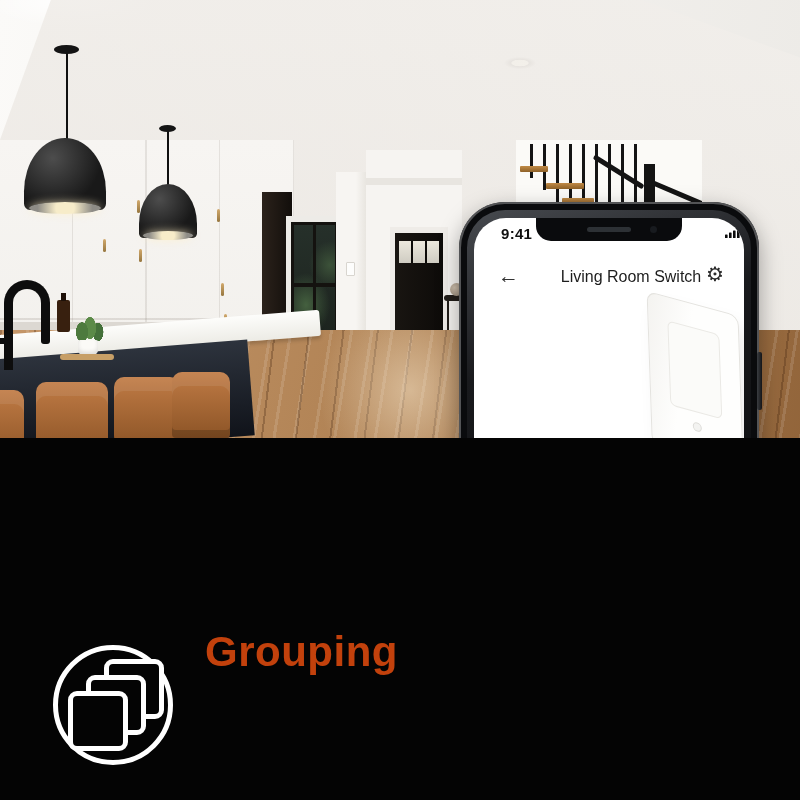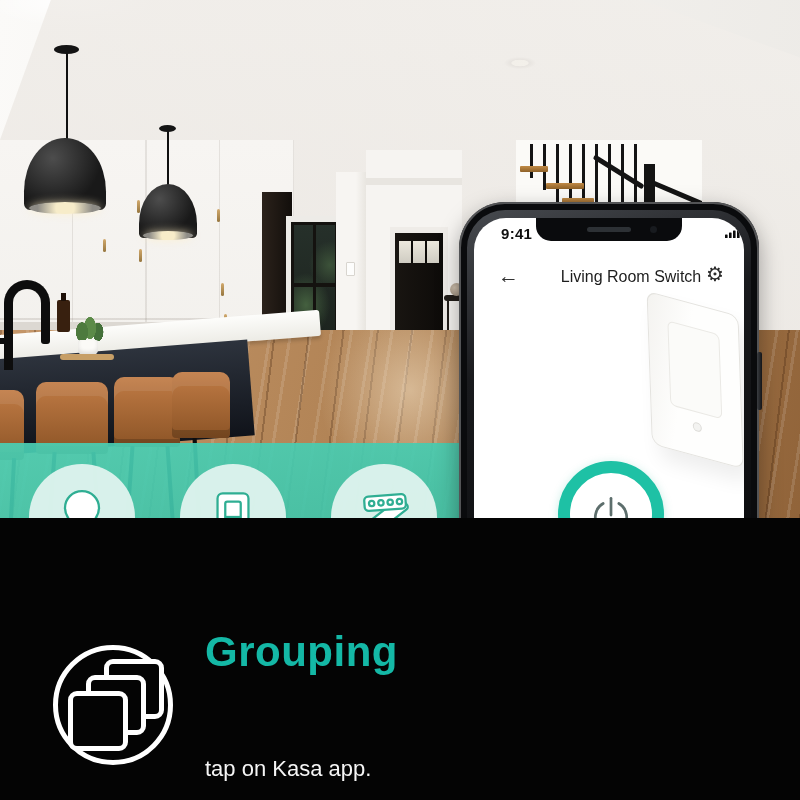--- a/index.html
+++ b/index.html
@@ -1,21 +1,21 @@
 <!DOCTYPE html>
 <html><head>
 <meta charset="utf-8">
 <style>
   html,body{margin:0;padding:0;background:#222;}
   .canvas{position:relative;width:800px;height:800px;overflow:hidden;background:#040404;
           font-family:"Liberation Sans",sans-serif;}
   .canvas *{position:absolute;box-sizing:border-box;}
 
   
-  .photo{left:0;top:0;width:800px;height:518px;overflow:hidden;
+  .photo{left:0;top:0;width:800px;height:438px;overflow:hidden;
     background:
       radial-gradient(120px 36px at 70px 2px, rgba(255,255,255,.95), transparent 70%),
       radial-gradient(26px 10px at 520px 63px, #fffdf0 0 30%, rgba(70,60,50,.25) 36%, transparent 62%),
       linear-gradient(100deg,#fbfaf8 0%,#f4f2ef 45%,#eceae6 100%);}
   .soffit{left:120px;top:-190px;width:1000px;height:430px;background:linear-gradient(180deg,#f1eeea,#ebe7e2);
     transform:rotate(20deg);transform-origin:top left;opacity:.8;}
   .can-light{background:#fffef2;border:2px solid rgba(90,80,70,.25);border-radius:50%;
     box-shadow:0 0 10px 2px rgba(255,250,220,.8);}
 
   
@@ -140,21 +140,21 @@
   .power-ring{left:84px;top:243px;width:106px;height:106px;border-radius:50%;
     border:12px solid #1ec1a5;background:#fff;display:flex;align-items:center;justify-content:center;
     box-shadow:0 2px 10px rgba(25,180,150,.25);}
   .power-ring svg{position:static;}
   .watermark{left:-20px;top:352px;width:86px;height:86px;border:2px solid #f1f0ed;transform:rotate(45deg);}
 
   
   .panel{left:0;top:618px;width:800px;height:182px;background:#040404;}
   .group-icon{left:53px;top:27px;width:120px;height:120px;border:5px solid #fff;border-radius:50%;}
   .gsq{width:60px;height:60px;border:5px solid #fff;background:#040404;border-radius:9px;}
-  .panel-title{left:205px;top:10px;font-size:42px;font-weight:700;color:#14b8a6;letter-spacing:.5px;}
+  .panel-title{left:205px;top:10px;font-size:42px;font-weight:700;color:#c2410c;letter-spacing:.5px;}
   .panel-line{left:205px;width:560px;font-size:22px;color:#f5f5f5;}
 </style>
 </head>
 <body>
 
 <div class="canvas">
 
   <div class="photo">
     <div class="soffit"></div>
     <div class="can-light" style="left:88px;top:156px;width:17px;height:7px;"></div>
@@ -328,16 +328,15 @@
     </div>
   </div>
 
   <div class="panel">
     <div class="group-icon">
       <div class="gsq" style="left:46px;top:9px;"></div>
       <div class="gsq" style="left:28px;top:25px;"></div>
       <div class="gsq" style="left:10px;top:41px;"></div>
     </div>
     <div class="panel-title">Grouping</div>
-    <div class="panel-line" style="top:138px;">tap on Kasa app.</div>
   </div>
 
 </div>
 
 </body></html>

